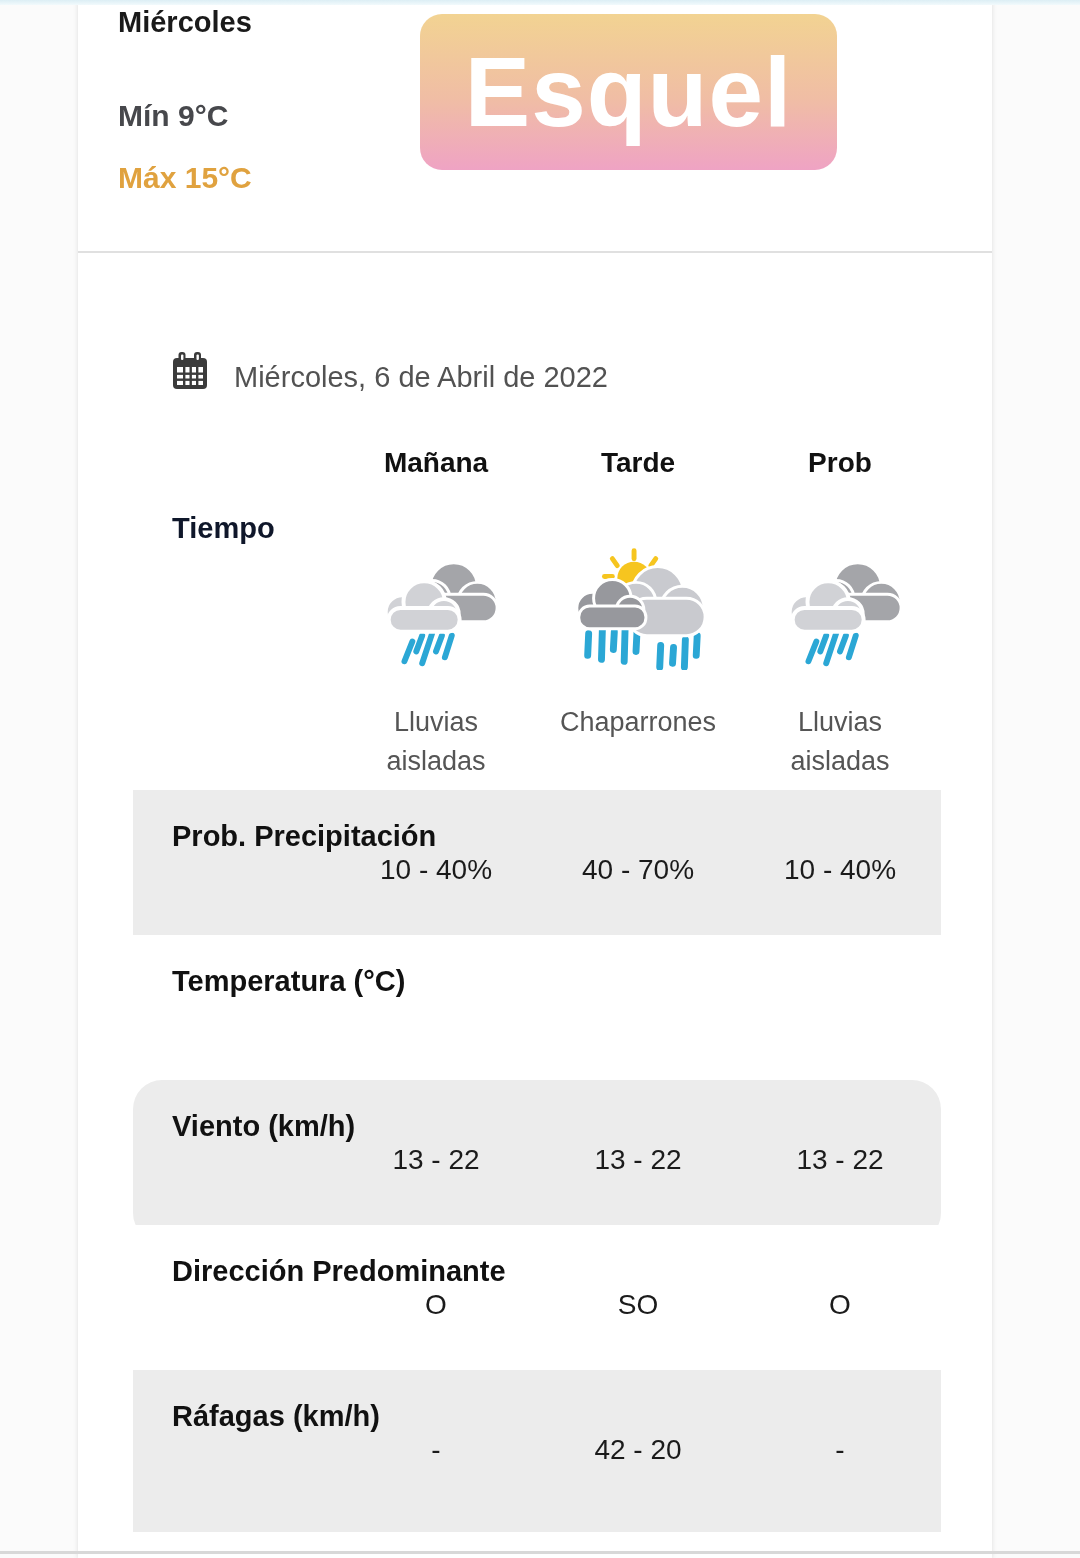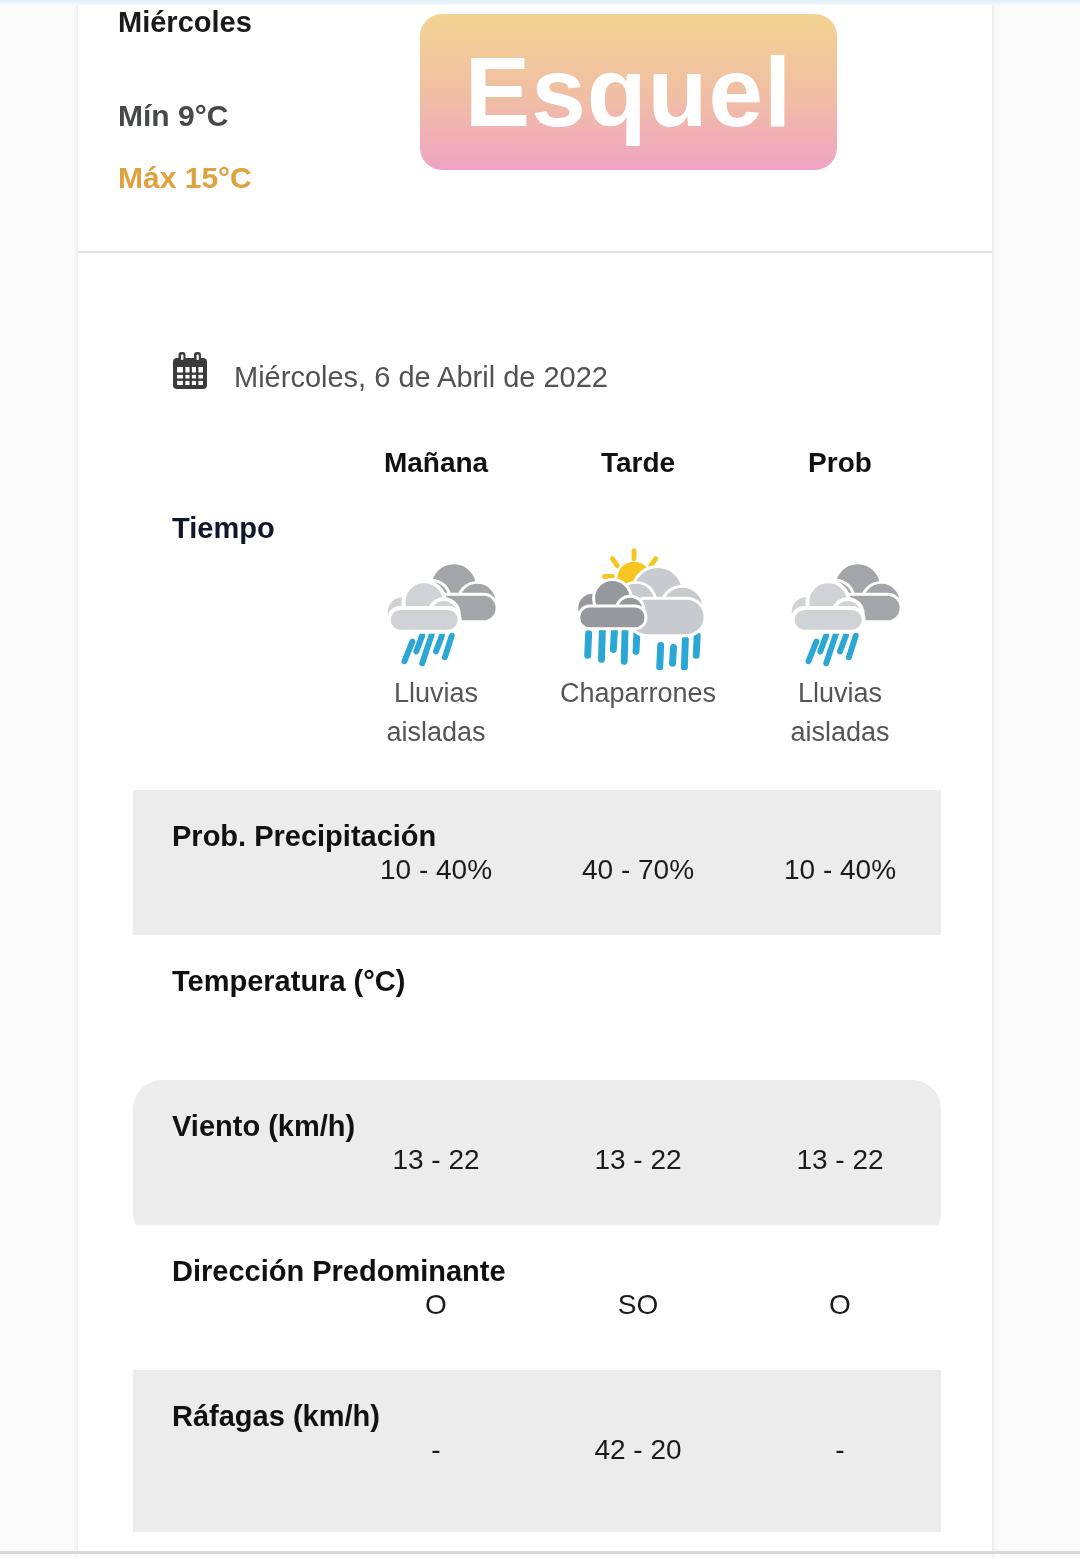--- a/index.html
+++ b/index.html
@@ -38,21 +38,21 @@
 
   
   .grid4 { display:grid; grid-template-columns:repeat(4,202px); }
   .header-grid { position:absolute; left:55px; top:447px; width:808px; }
   .col-head { text-align:center; font-size:28px; font-weight:600; color:#111111; }
   .col-head.c1 { grid-column:2/3; } .col-head.c2 { grid-column:3/4; } .col-head.c3 { grid-column:4/5; }
 
   .tiempo-label { position:absolute; left:94px; top:512px; font-size:29px; font-weight:700; color:#0f172a; }
 
   .icons-grid { position:absolute; left:55px; top:548px; width:808px; }
-  .icon-cell { display:flex; flex-direction:column; align-items:center; }
+  .icon-cell { display:flex; flex-direction:column; align-items:center;gap:29px; }
   .icon-cell.c1 { grid-column:2/3; } .icon-cell.c2 { grid-column:3/4; } .icon-cell.c3 { grid-column:4/5; }
   .icon-caption { margin-top:0px; font-size:27px; color:#555555; text-align:center; max-width:168px; line-height:39px; }
 
   .data-row { position:absolute; left:55px; width:808px; height:162px; background:#ffffff; }
   .data-row.shaded { background:#ececec; }
   .row-label { position:absolute; left:39px; top:30px; font-size:29px; font-weight:700; color:#111111; white-space:nowrap; }
   .row-values { position:absolute; left:0; top:64px; width:808px; }
   .val-cell { text-align:center; font-size:28px; color:#1b1b1b; }
   .val-cell.c1 { grid-column:2/3; } .val-cell.c2 { grid-column:3/4; } .val-cell.c3 { grid-column:4/5; }
   .row-0 { top:790px; } .row-1 { top:935px; } .row-2 { top:1080px;border-radius:29px; } .row-3 { top:1225px; } .row-4 { top:1370px; }

